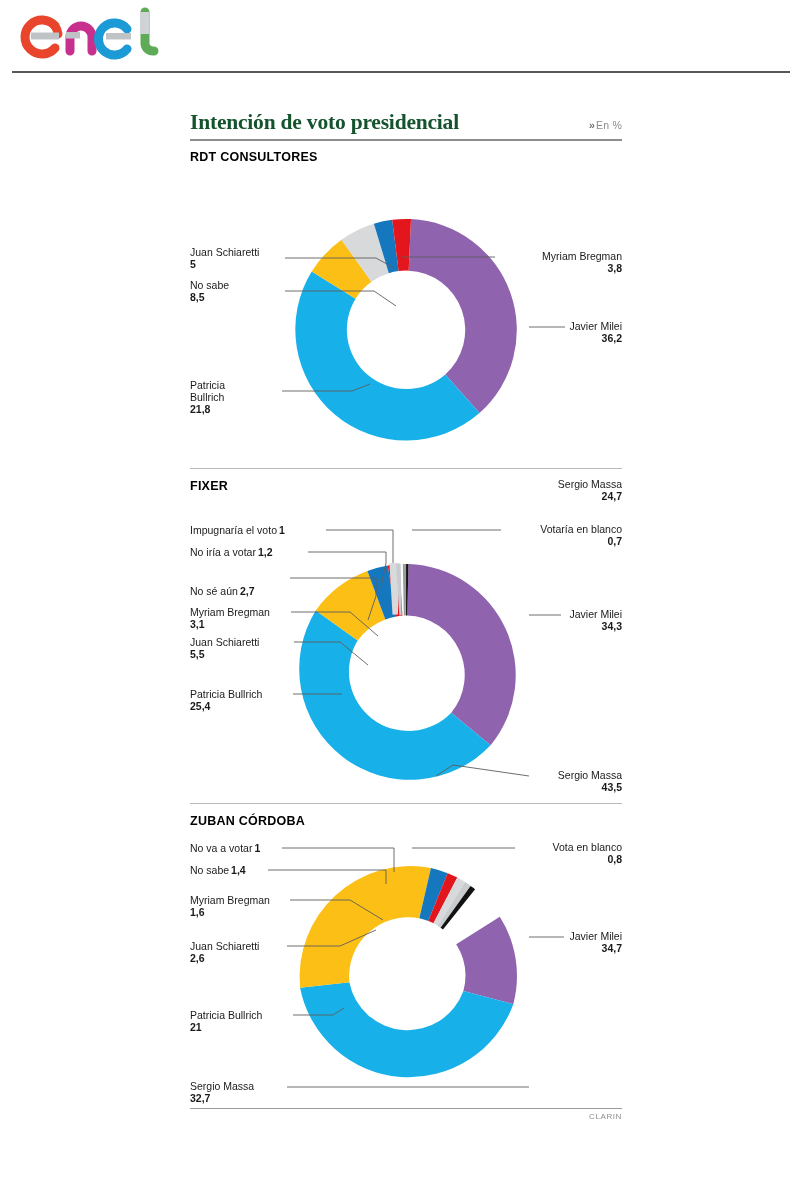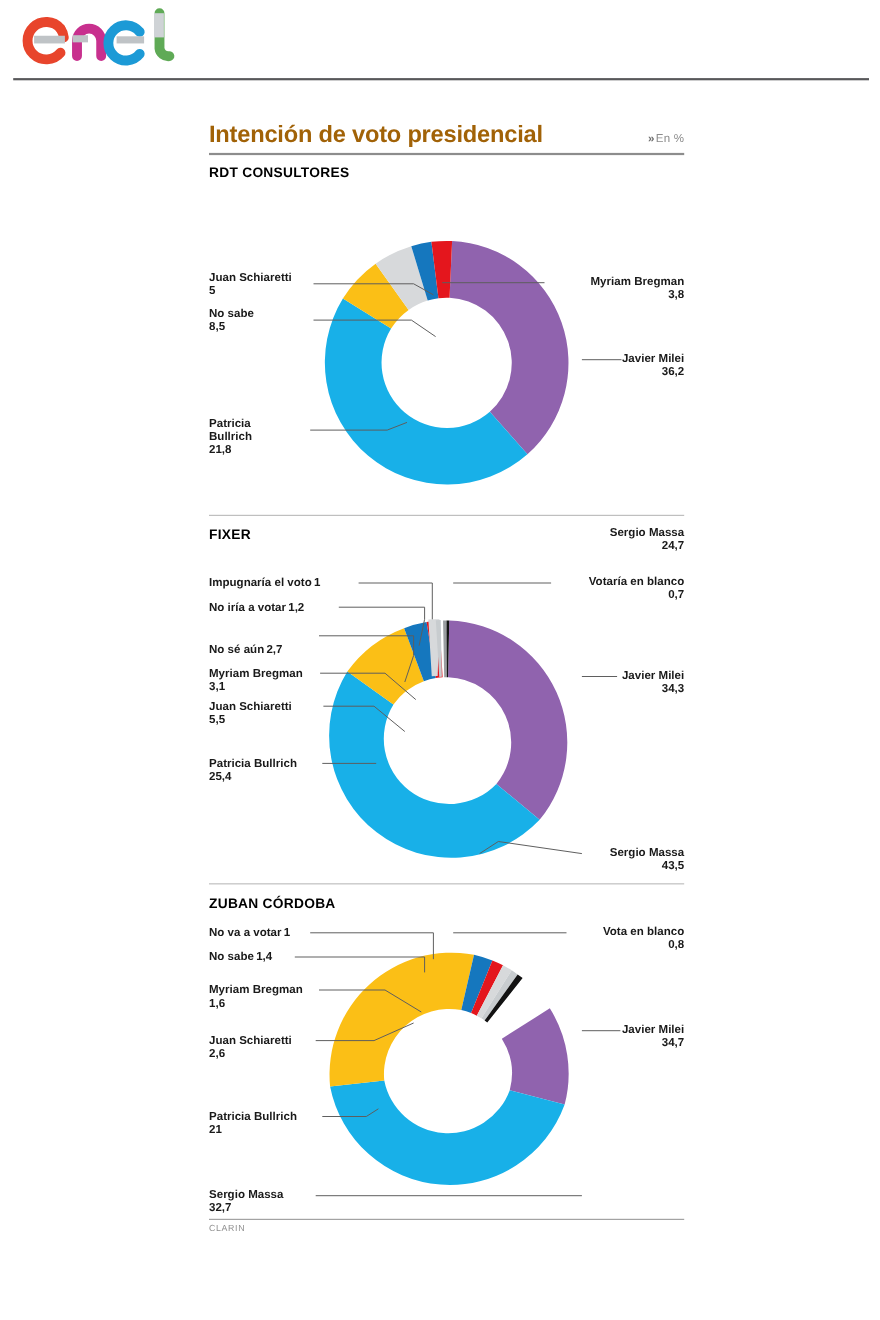--- a/index.html
+++ b/index.html
@@ -48,25 +48,25 @@
     width: 432px;
   }
 
   .title-row {
     display: flex;
     align-items: baseline;
     justify-content: space-between;
     padding-bottom: 4px;
   }
   #page-title {
-    font-family: Liberation Sans, sans-serif;
+    font-family: Liberation Serif, serif;
     font-weight: bold;
     font-size: 21.5px;
     letter-spacing: -0.2px;
-    color: #a16207;
+    color: #14532d;
     white-space: nowrap;
   }
   #unit-note {
     font-size: 10.5px;
     color: #8b8b8b;
     white-space: nowrap;
     letter-spacing: 0.2px;
   }
   #unit-note .chev { font-weight: bold; color: #6f6f6f; margin-right: 1px;}
 
@@ -99,34 +99,34 @@
   .chart-area svg { display: block; }
 
   
   .lbl {
     position: absolute;
     font-size: 10.5px;
     line-height: 12.4px;
     color: #1a1a1a;
     white-space: nowrap;
   }
-  .lbl .nm { font-weight: bold; }
+  .lbl .nm { font-weight: normal; }
   .lbl .vl { font-weight: bold; }
   .lbl.right { text-align: right; }
   .lbl.stack .vl { display: block; }
   .lbl.inline .vl { margin-left: 2px; }
 
   
   #credit-rule {
     height: 1.5px;
     background: #9a9a9a;
     margin-top: 6px;
   }
   #credit {
-    text-align: left;
+    text-align: right;
     font-size: 8px;
     letter-spacing: 0.6px;
     color: #8e8e8e;
     padding-top: 3px;
   }
 </style>
 </head>
 <body>
 
 <div id="site-header">

